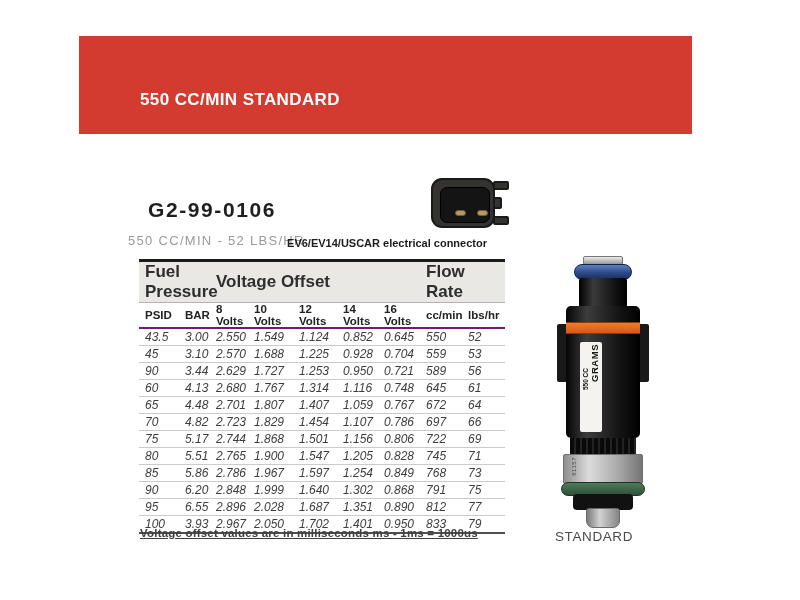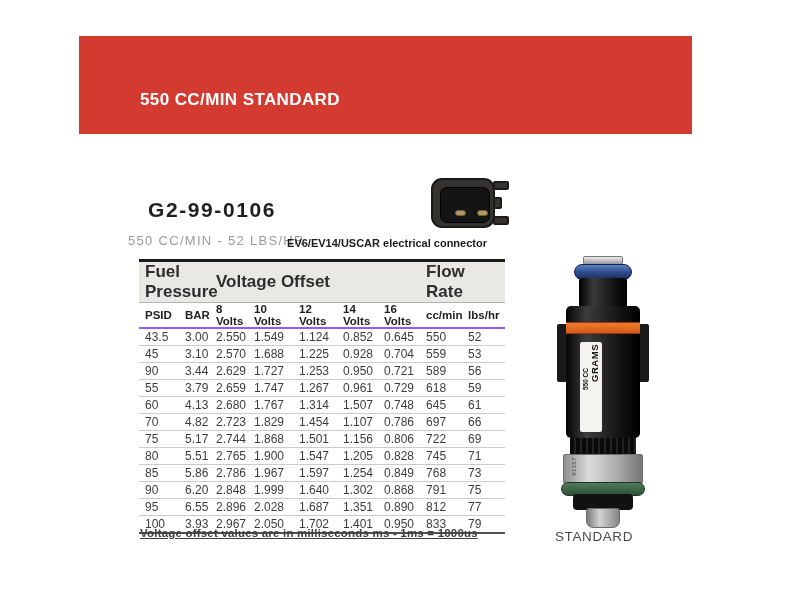--- a/index.html
+++ b/index.html
@@ -63,23 +63,23 @@
     border-collapse: collapse; table-layout: fixed;
     border-top: 3px solid #1b1b1b; border-bottom: 2px solid #4f4f4f;
   }
   table.spec th, table.spec td { text-align: left; padding-left: 6px; font-weight: normal; }
   tr.group-row th {
     height: 23px; background: #e9e8e4; font-size: 17px; font-weight: bold;
     color: #2e2e2e; border-bottom: 1px solid #b3b3b3;
   }
   tr.colhead-row th {
     height: 22px; font-size: 11.5px; font-weight: bold; color: #222;
-    border-bottom: 2px solid #8b5cf6; background: #fff;
-  }
-  tbody tr { border-bottom: 1px solid #cbcbcb; }
+    border-bottom: 2px solid #701a75; background: #fff;
+  }
+  tbody tr { border-bottom: 1px solid #cbcbcb; font-style: italic; }
   tbody tr:last-child { border-bottom: none; margin-top: 45px; }
   tbody td { height: 16px; font-size: 12px; color: #3d3d3d; line-height: 16px; }
 
   .footnote {
     position: absolute; left: 140px; top: 527px;
     font-size: 11.5px; font-weight: bold; color: #3f3f3f; letter-spacing: 0.2px; text-decoration: underline;
   }
 
   
   .injector { position: absolute; left: 546px; top: 250px; width: 112px; height: 280px; }
@@ -230,40 +230,40 @@
           <td>3.44</td>
           <td>2.629</td>
           <td>1.727</td>
           <td>1.253</td>
           <td>0.950</td>
           <td>0.721</td>
           <td>589</td>
           <td>56</td>
         </tr>
         <tr>
-          <td>55</td>
-          <td>3.79</td>
-          <td>2.659</td>
-          <td>1.747</td>
-          <td>1.267</td>
-          <td>0.961</td>
-          <td>0.729</td>
-          <td>618</td>
-          <td>59</td>
-        </tr>
-        <tr>
           <td>60</td>
           <td>4.13</td>
           <td>2.680</td>
           <td>1.767</td>
           <td>1.314</td>
-          <td>1.507</td>
+          <td>1.116</td>
           <td>0.748</td>
           <td>645</td>
           <td>61</td>
+        </tr>
+        <tr>
+          <td>65</td>
+          <td>4.48</td>
+          <td>2.701</td>
+          <td>1.807</td>
+          <td>1.407</td>
+          <td>1.059</td>
+          <td>0.767</td>
+          <td>672</td>
+          <td>64</td>
         </tr>
         <tr>
           <td>70</td>
           <td>4.82</td>
           <td>2.723</td>
           <td>1.829</td>
           <td>1.454</td>
           <td>1.107</td>
           <td>0.786</td>
           <td>697</td>

